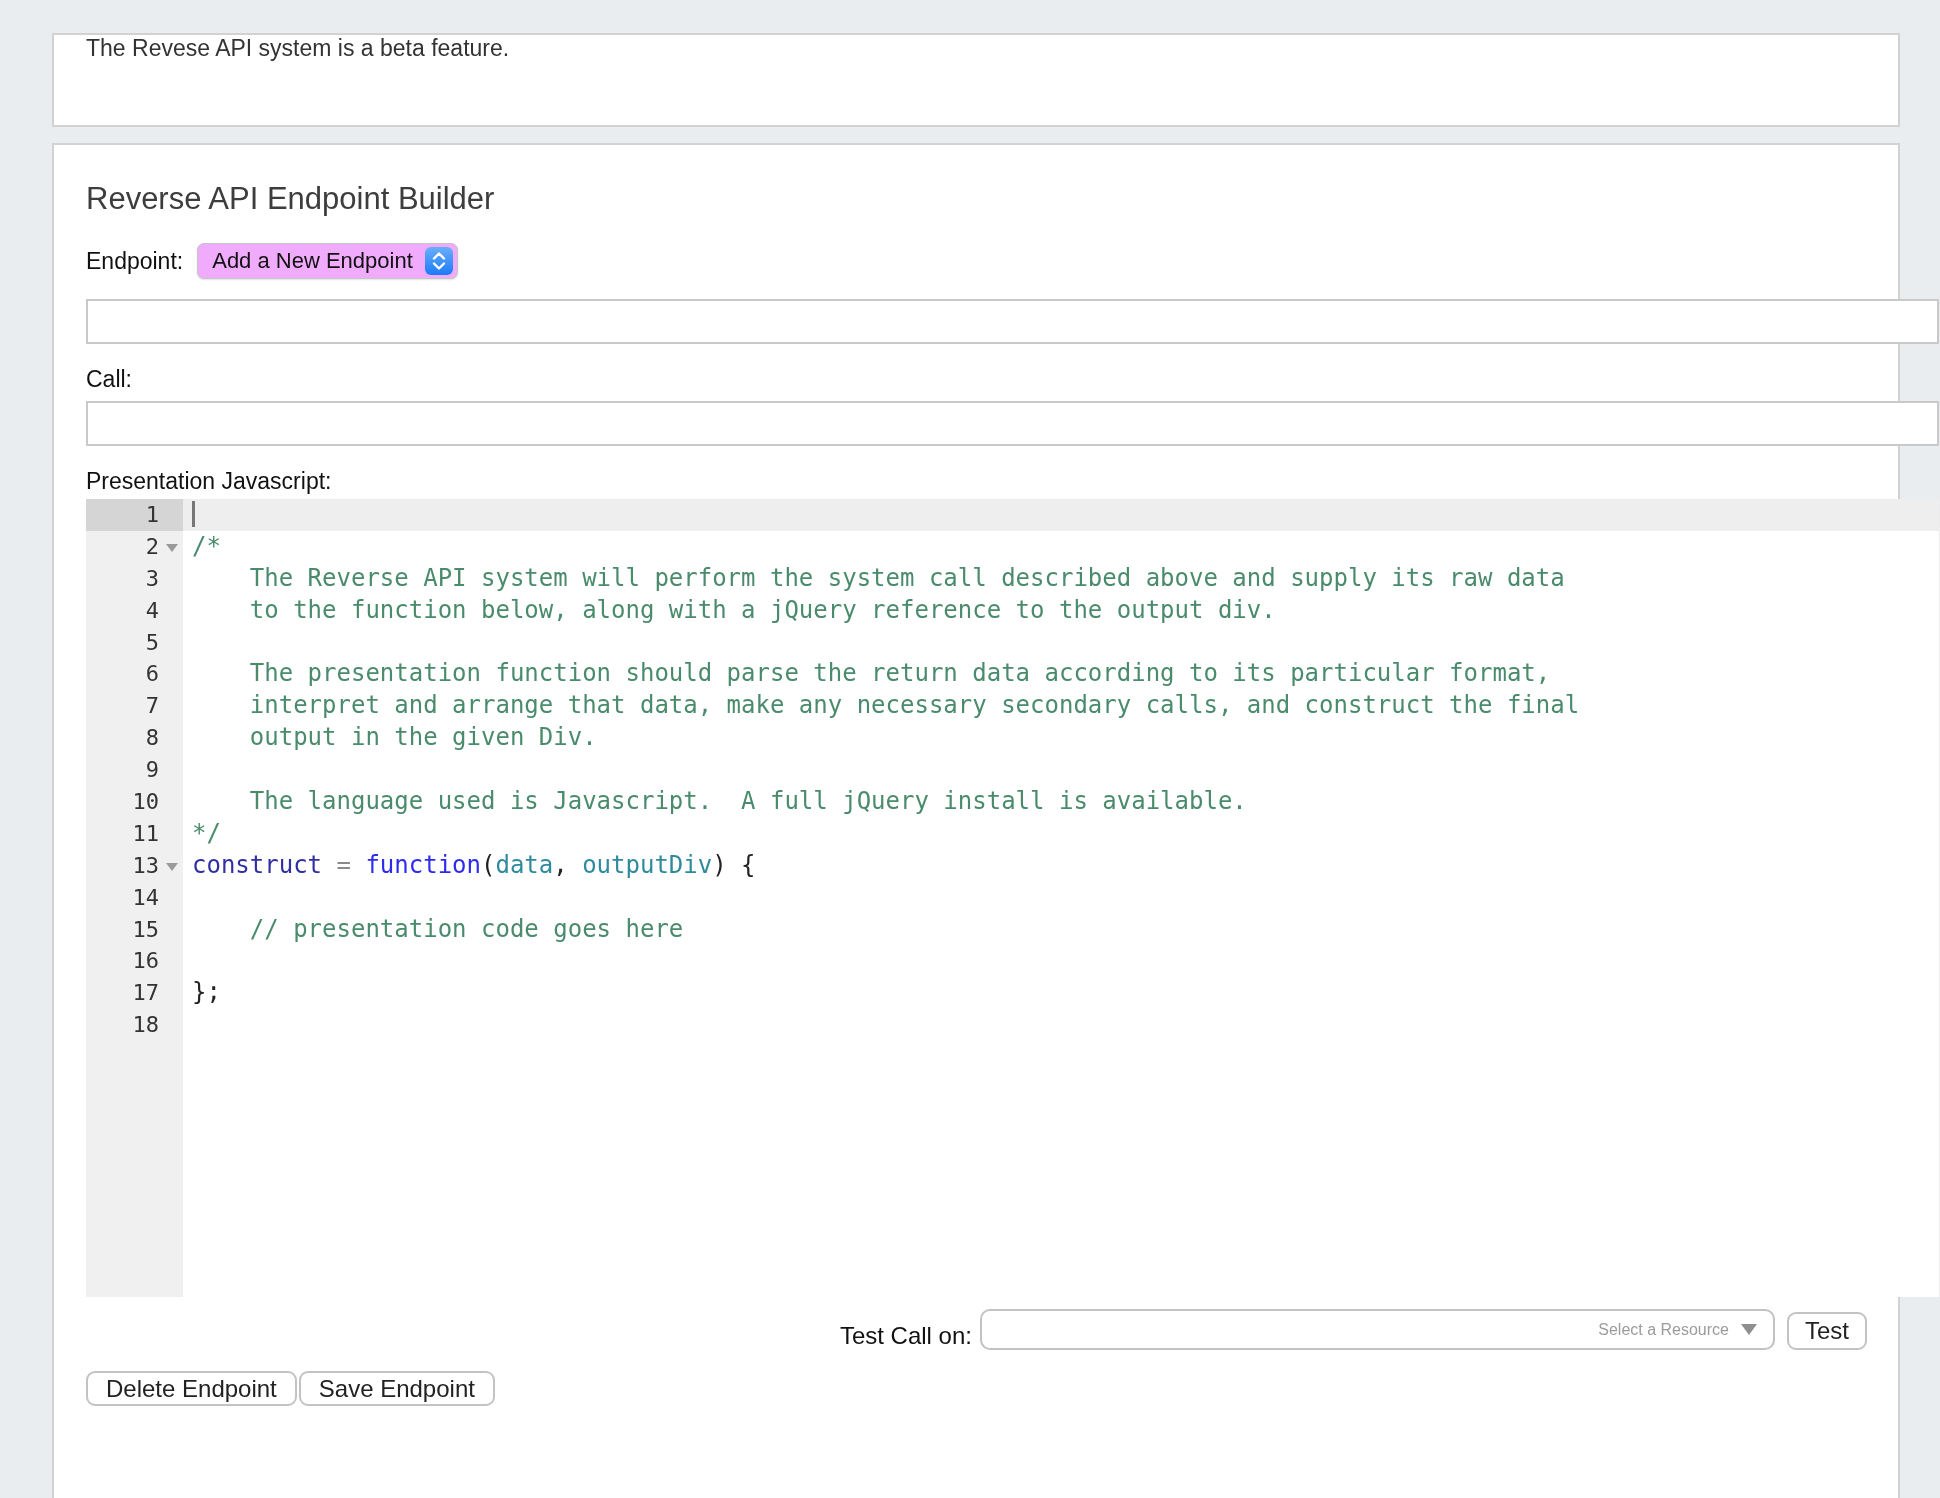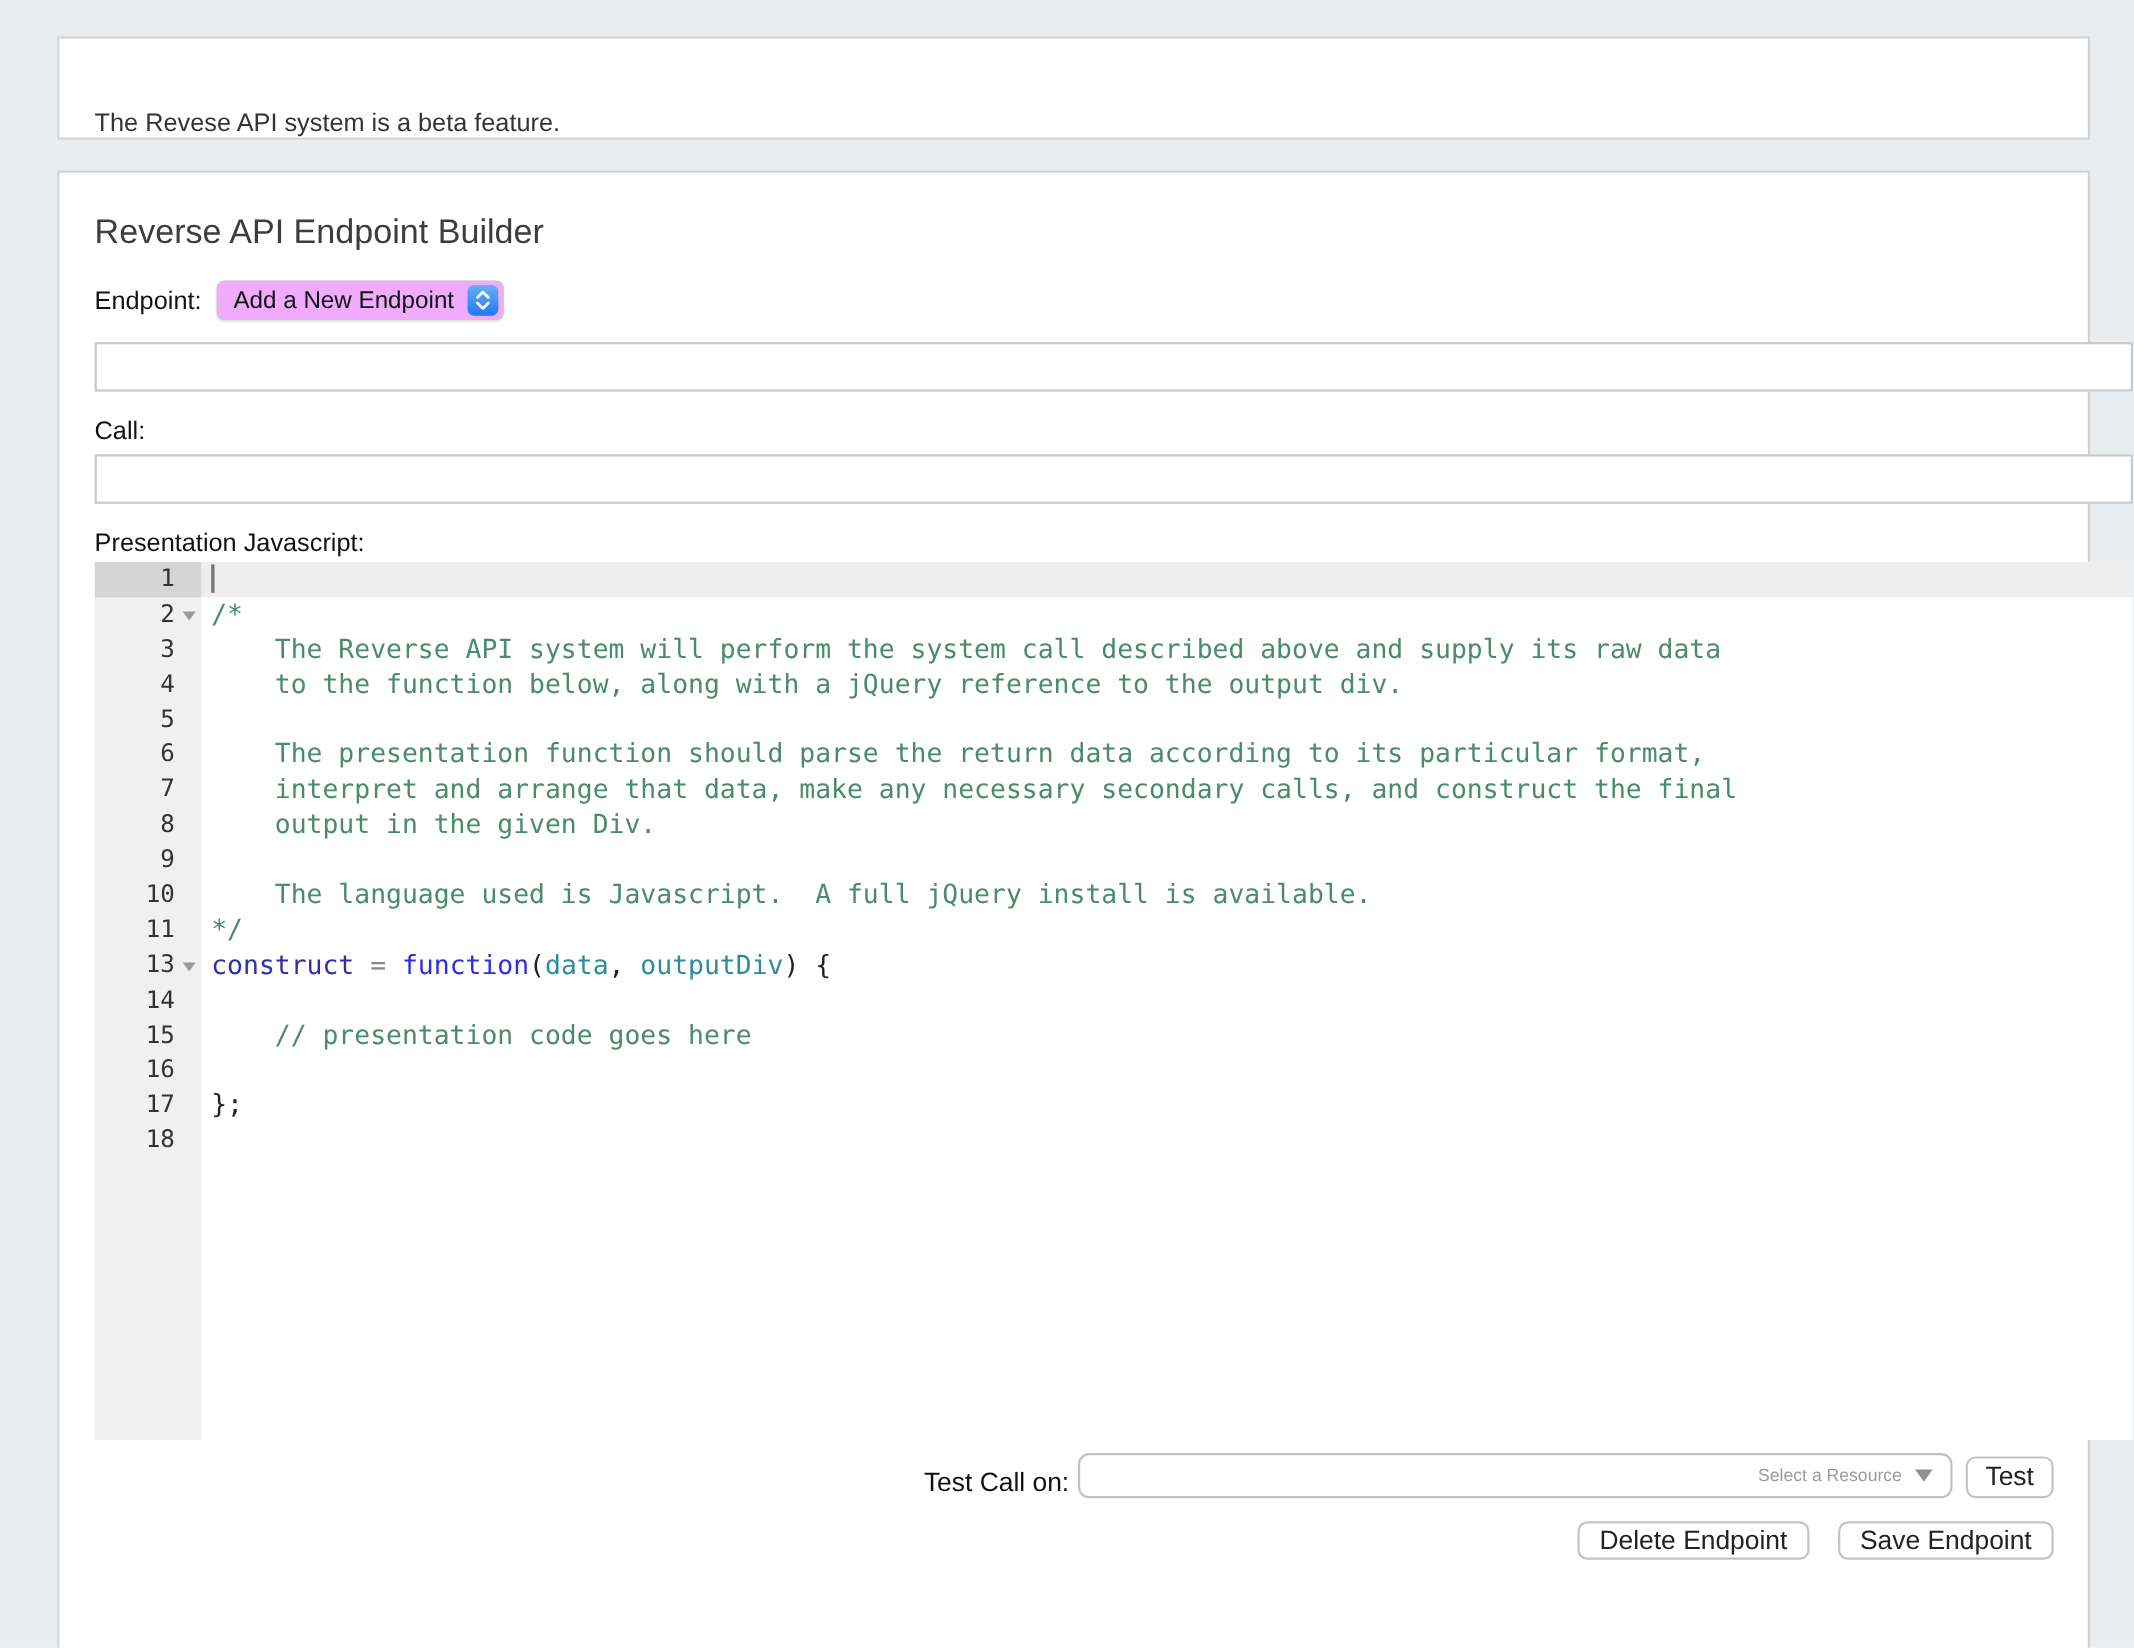--- a/index.html
+++ b/index.html
@@ -13,23 +13,23 @@
 
   .card {
     background:#fff;
     border:2px solid #d2d2d2;
   }
 
   
   .banner {
     height:94px;
     display:flex;
-    align-items:flex-end;
+    align-items:flex-start;
     padding-left:32px;
-    margin-bottom:28px;
+    margin-bottom:16px;
   }
   .banner-text { font-size:23px; color:#333; }
 
   
   .panel {
     height:1402px;
     padding:36px 16px 0 32px;
     position:relative;
   }
   .panel-title {
@@ -167,22 +167,21 @@
     font-size:24px;
     font-family:"Liberation Sans", sans-serif;
     color:#222;
     padding:2px 16px;
     height:38px;
     cursor:pointer;
   }
   .btn-test { height:38px; }
   .buttons-row {
     display:flex;
-    justify-content:flex-end;
-    gap:26px;
+    gap:2px;
     margin:21px 15px 0 0;
   }
   .buttons-row .btn { height:35px; padding:0 18px; }
 </style>
 </head>
 <body>
 
 <div class="page">
 
   <div class="card banner">

